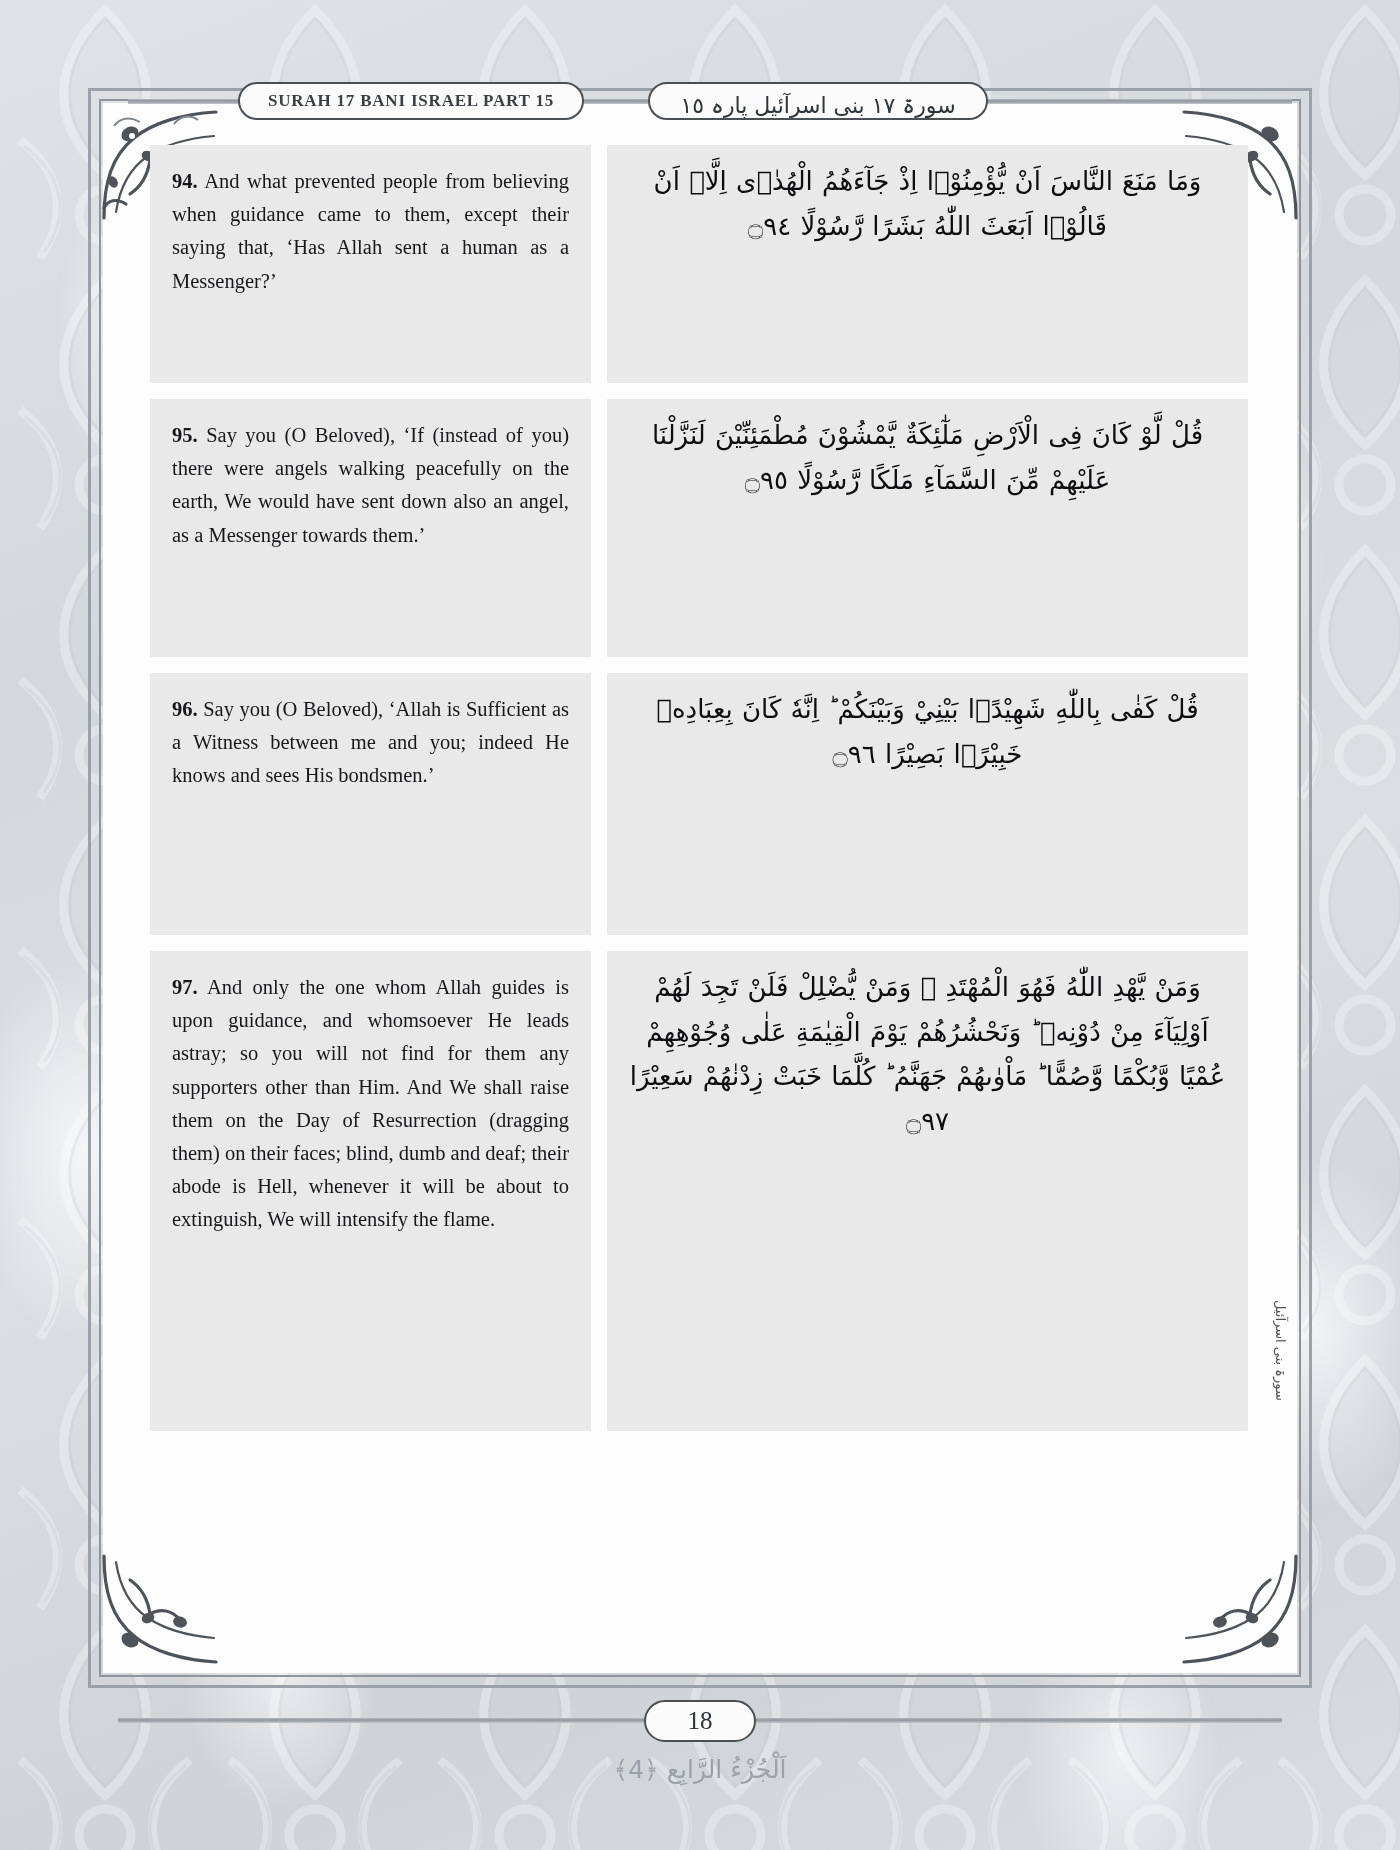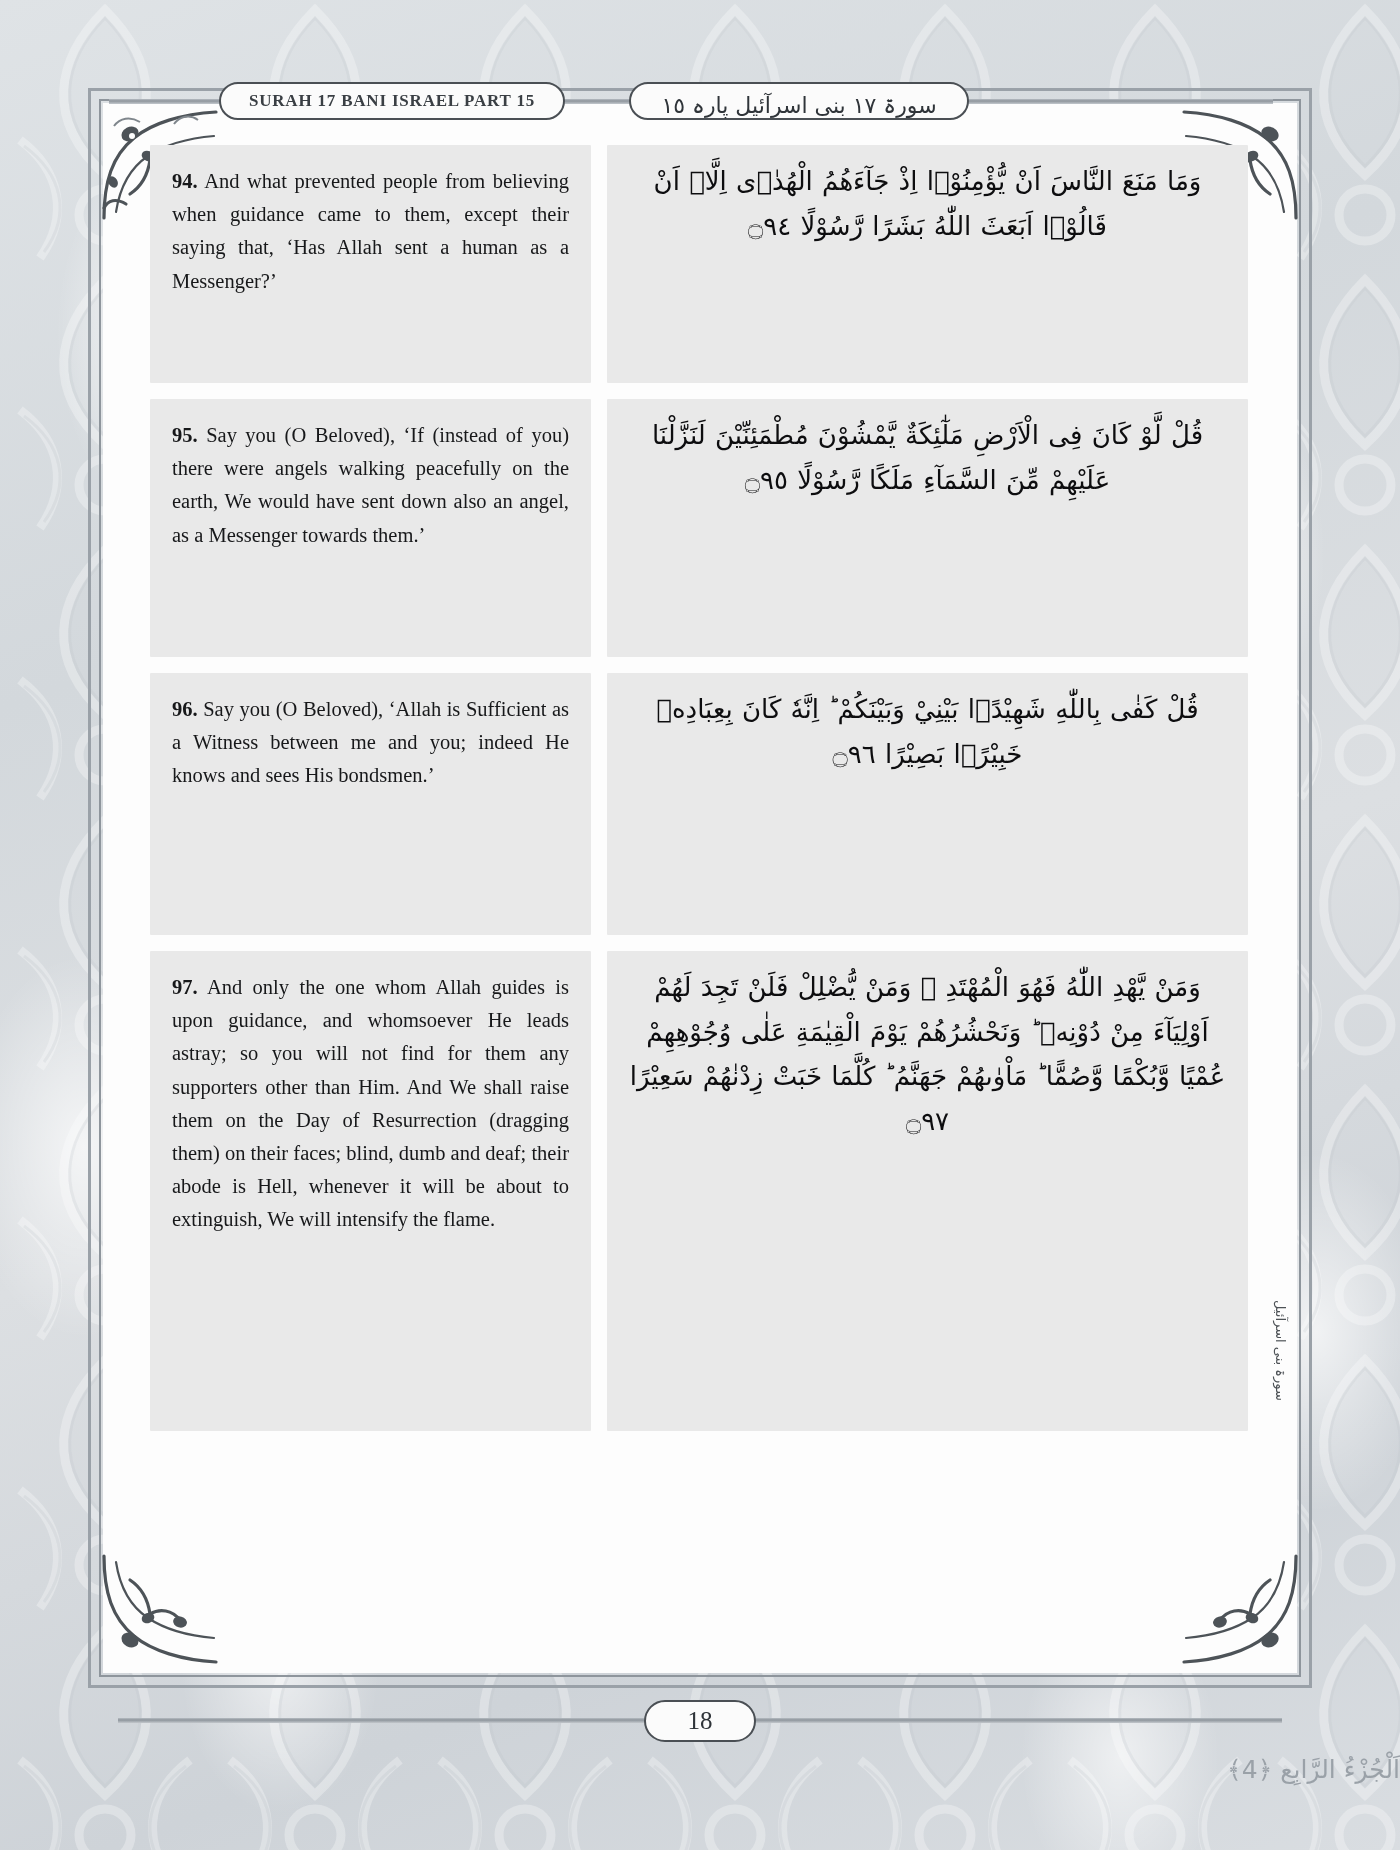--- a/index.html
+++ b/index.html
@@ -66,21 +66,21 @@
     pointer-events: none;
   }
   .corner.tl { left: 86px;  top: 86px; }
   .corner.tr { left: 1164px;top: 86px; transform: scaleX(-1); }
   .corner.bl { left: 86px;  top: 1538px; transform: scaleY(-1); }
   .corner.br { left: 1164px;top: 1538px; transform: scale(-1,-1); }
 
   
   .header-band {
     position: absolute;
-    left: 109px; top: 82px;
+    left: 128px; top: 82px;
     width: 1164px; height: 40px;
   }
   .header-rule {
     position: absolute;
     left: 0; top: 17px;
     width: 100%; height: 5px;
     background: linear-gradient(#b6bcc2, #8e959c 40%, #c3c8cd);
   }
   .cap {
     position: absolute;
@@ -222,20 +222,21 @@
   }
   .page-pill .num {
     font-family: "Liberation Serif", serif;
     font-size: 25px;
     color: #2f3439;
   }
   .footer-ar {
     position: absolute;
     left: 0; top: 1755px;
     width: 1400px;
+    text-align: center;
     direction: rtl;
     font-family: "DejaVu Sans", sans-serif;
     font-size: 25px;
     color: #9aa1a8;
     letter-spacing: .5px;
   }
   .footer-url {
     position: absolute;
     left: 0; top: 1792px;
     width: 1400px;

